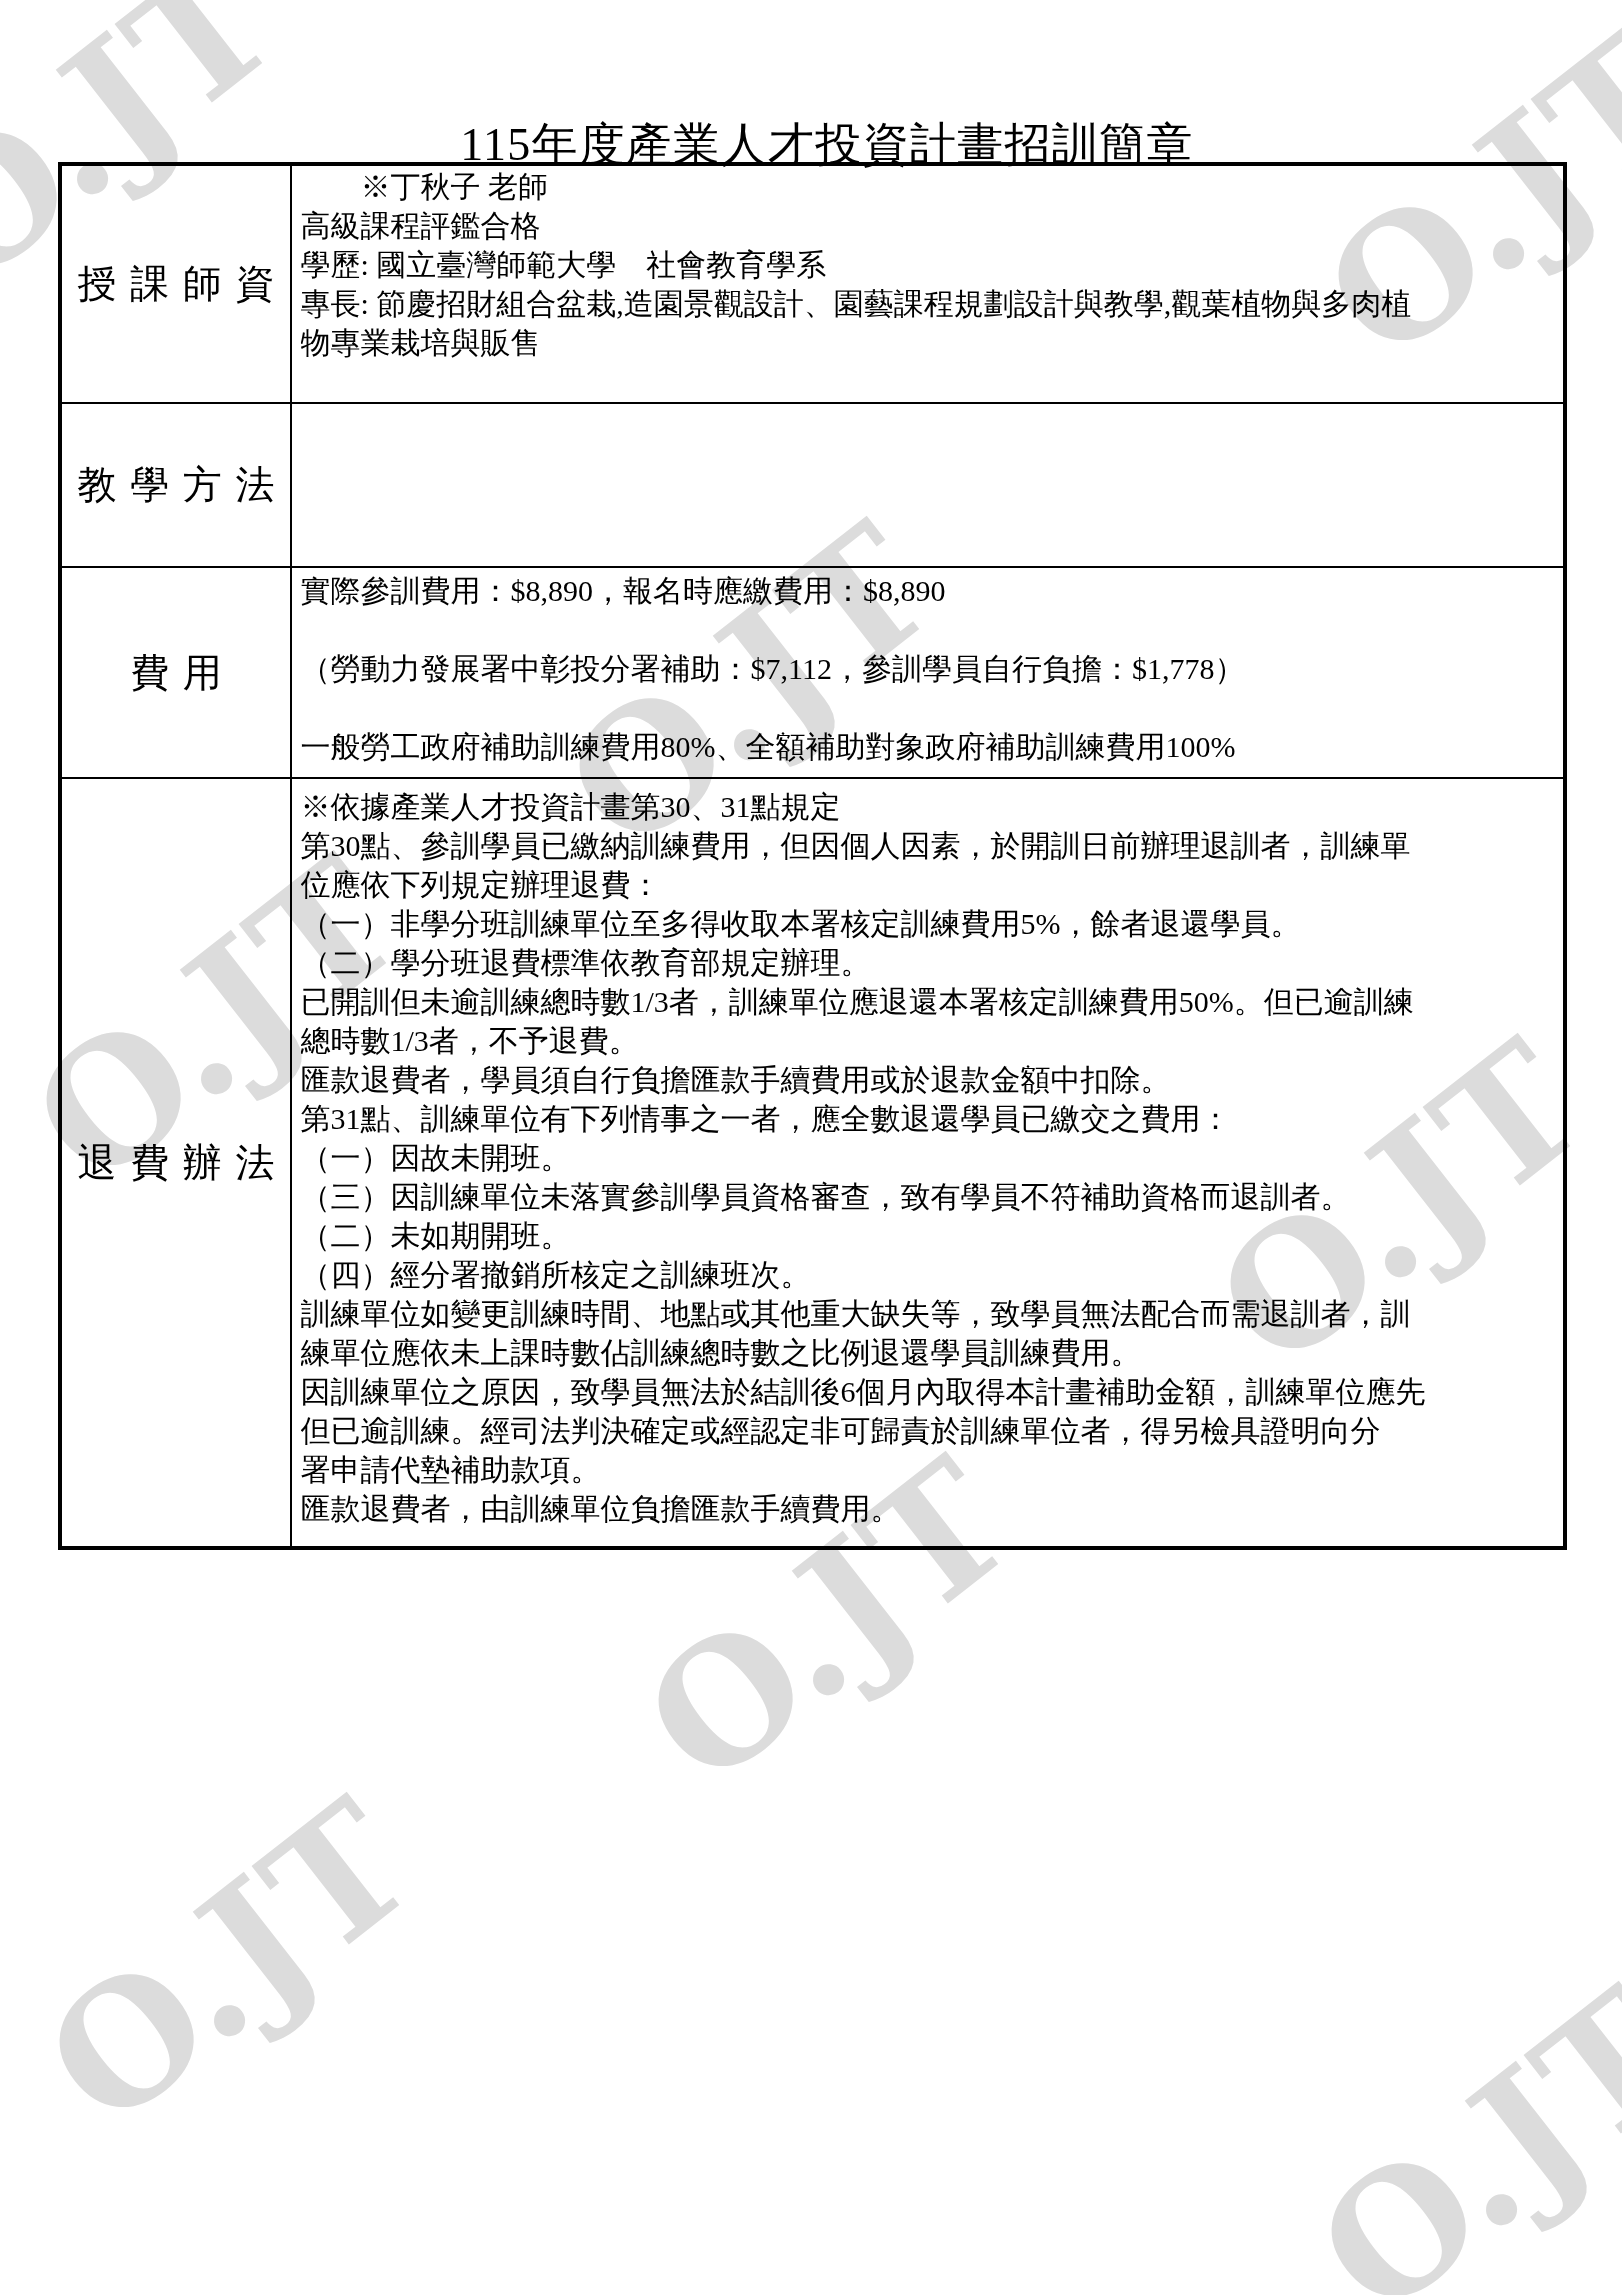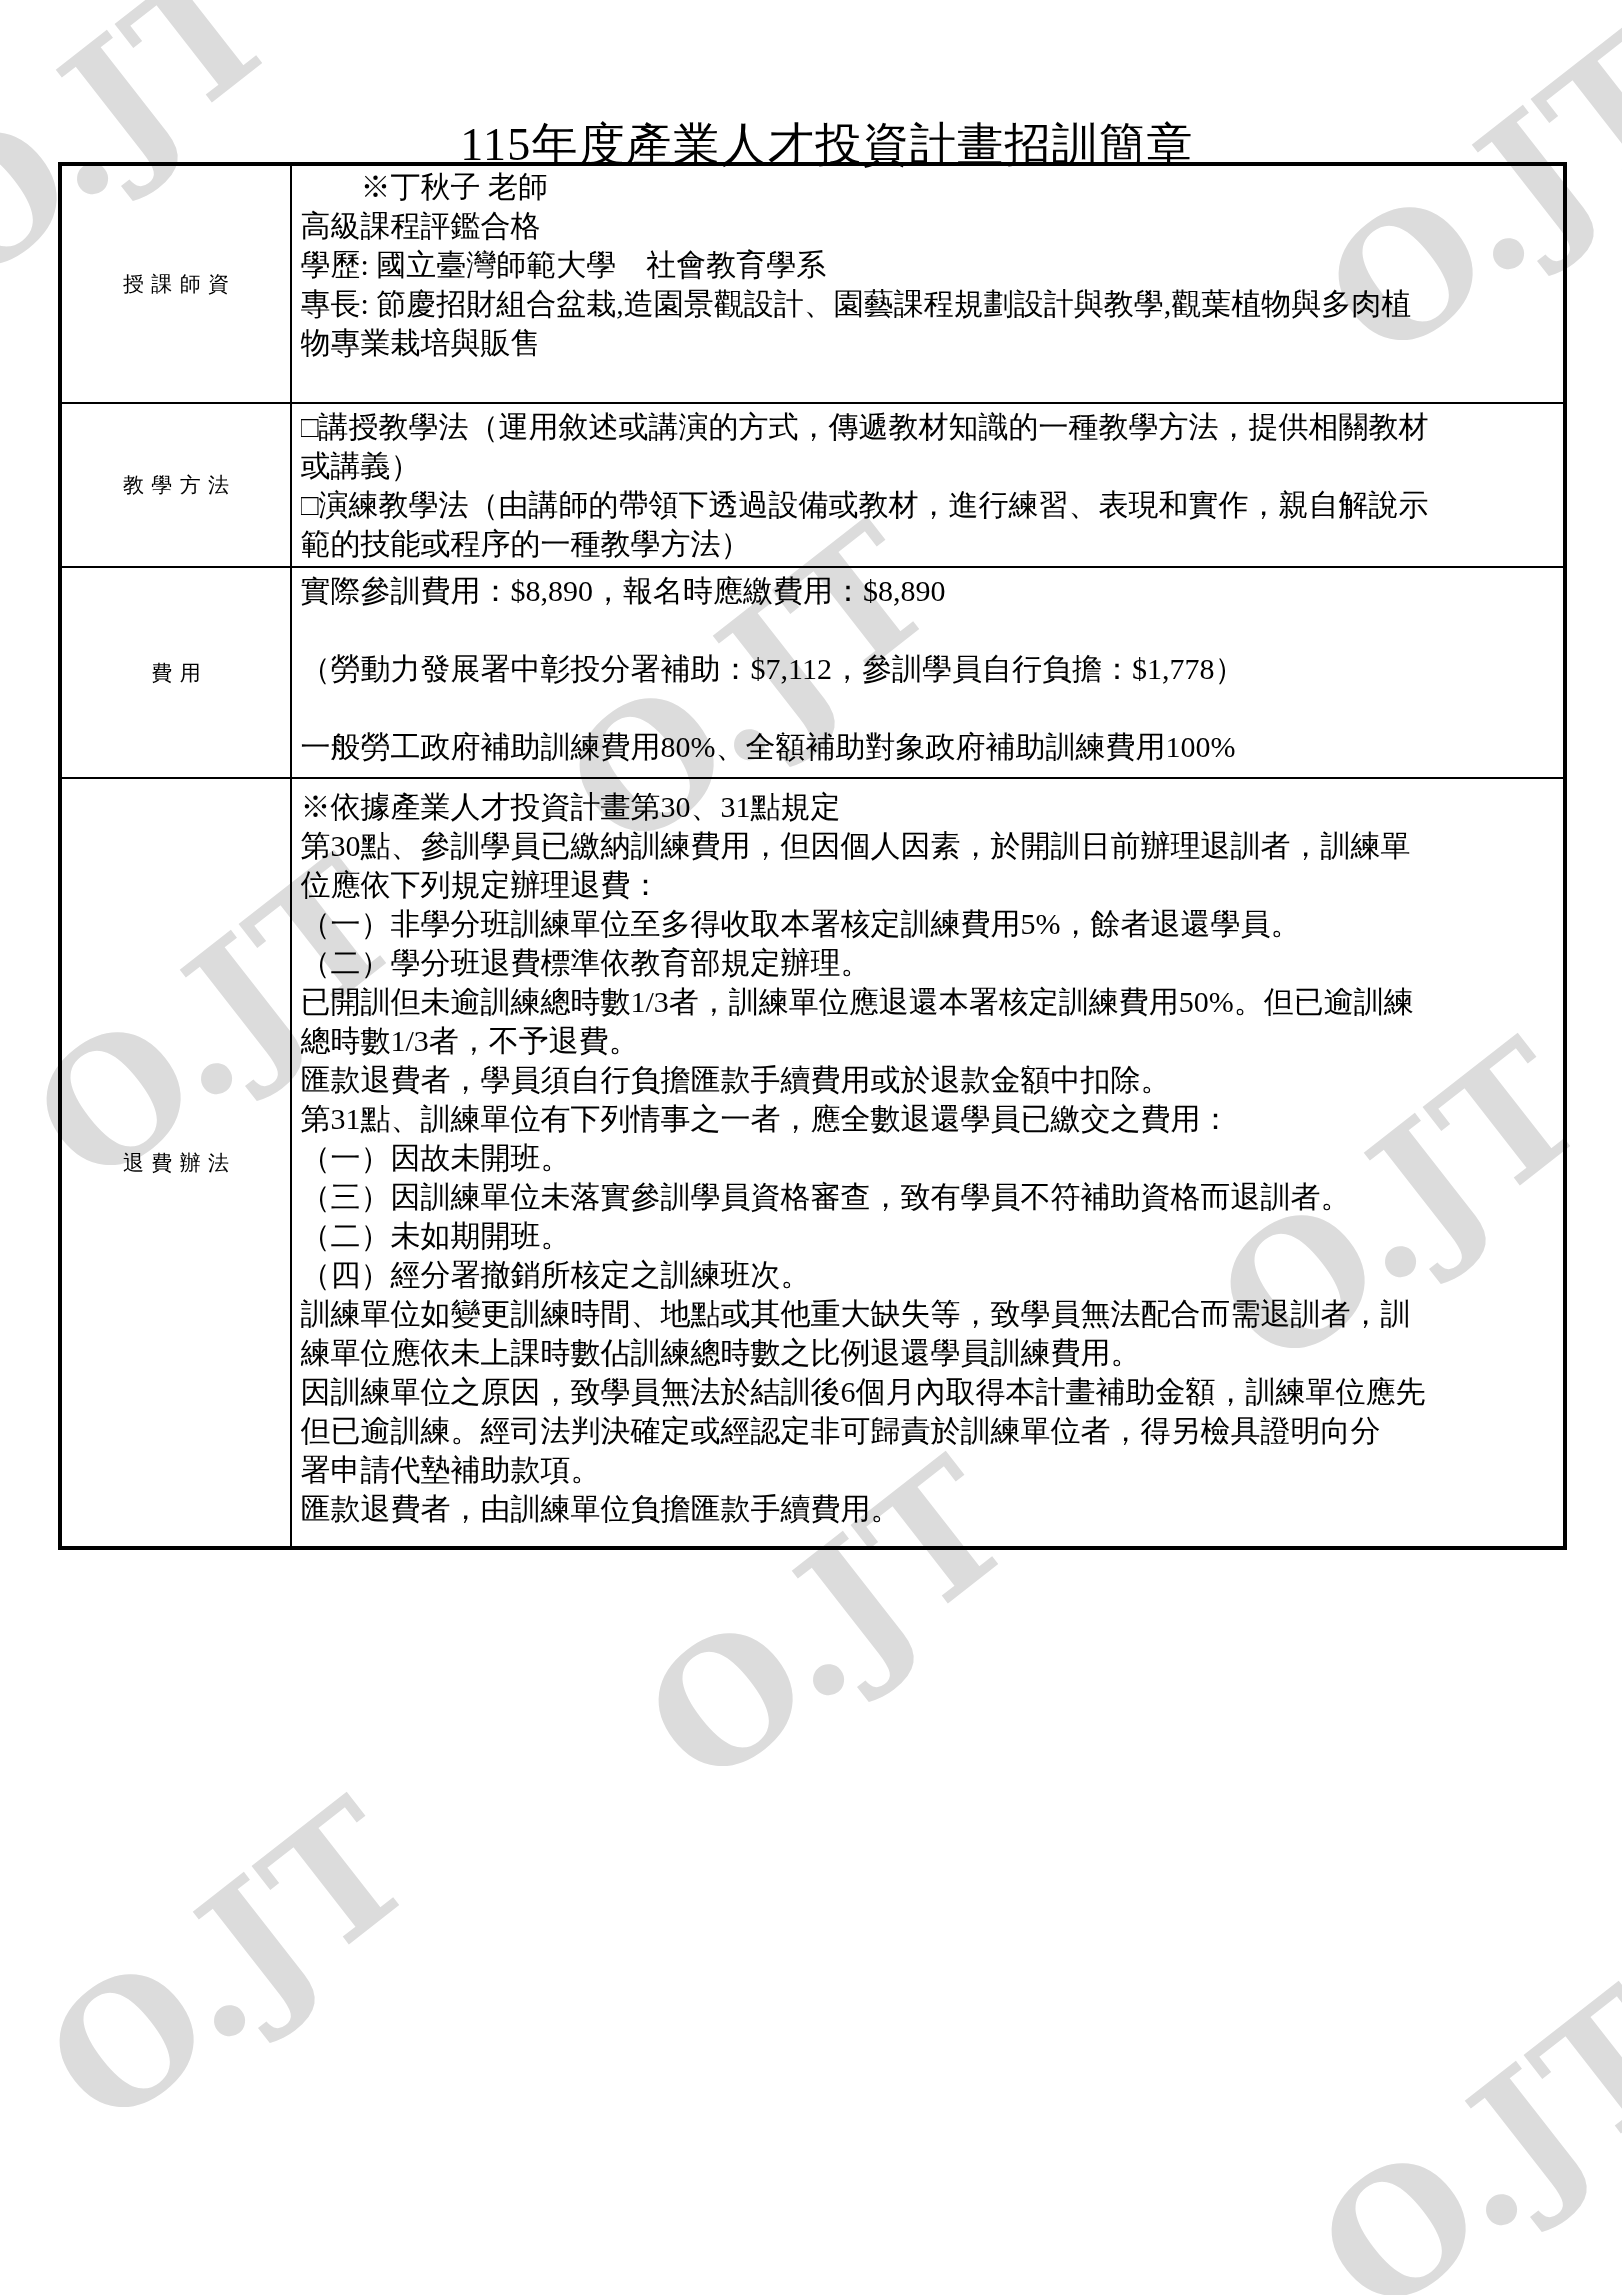--- a/index.html
+++ b/index.html
@@ -29,21 +29,21 @@
     position:absolute;z-index:1;left:58px;top:162px;width:1509px;
     box-sizing:border-box;border:4.6px solid #000;
     background:transparent;
   }
   .trow{display:flex;box-sizing:border-box;}
   .trow + .trow{border-top:2.6px solid #000;}
   .label-cell{
     width:230px;flex:0 0 230px;box-sizing:border-box;
     border-right:2.6px solid #000;
     display:flex;align-items:center;justify-content:center;
-    font-size:21px;letter-spacing:0.35em;text-indent:0.35em;
+    font-size:39px;letter-spacing:0.35em;text-indent:0.35em;
     text-align:center;
   }
   .content-cell{
     flex:1 1 auto;box-sizing:border-box;
     padding:2.6px 5.2px 0 8.5px;overflow:hidden;
     font-size:30px;line-height:39px;
   }
   .content-cell .line{white-space:pre;overflow:hidden;}
   .r0 .content-cell{padding-top:1.3px;}
   .r2 .content-cell{}
@@ -71,26 +71,20 @@
         <div class="content-cell">
           <div class="line">　　※丁秋子 老師</div>
           <div class="line">高級課程評鑑合格</div>
           <div class="line">學歷: 國立臺灣師範大學　社會教育學系</div>
           <div class="line">專長: 節慶招財組合盆栽,造園景觀設計、園藝課程規劃設計與教學,觀葉植物與多肉植</div>
           <div class="line">物專業栽培與販售</div>
         </div>
       </div>
       <div class="trow r1" style="height: 164px;">
         <div class="label-cell">教學方法</div>
-        <div class="content-cell">
-          <div class="line">□講授教學法（運用敘述或講演的方式，傳遞教材知識的一種教學方法，提供相關教材</div>
-          <div class="line">或講義）</div>
-          <div class="line">□演練教學法（由講師的帶領下透過設備或教材，進行練習、表現和實作，親自解說示</div>
-          <div class="line">範的技能或程序的一種教學方法）</div>
-        </div>
       </div>
       <div class="trow r2" style="height: 211px;">
         <div class="label-cell">費用</div>
         <div class="content-cell">
           <div class="line">實際參訓費用：$8,890，報名時應繳費用：$8,890</div>
           <div class="line">&nbsp;</div>
           <div class="line">（勞動力發展署中彰投分署補助：$7,112，參訓學員自行負擔：$1,778）</div>
           <div class="line">&nbsp;</div>
           <div class="line">一般勞工政府補助訓練費用80%、全額補助對象政府補助訓練費用100%</div>
         </div>

